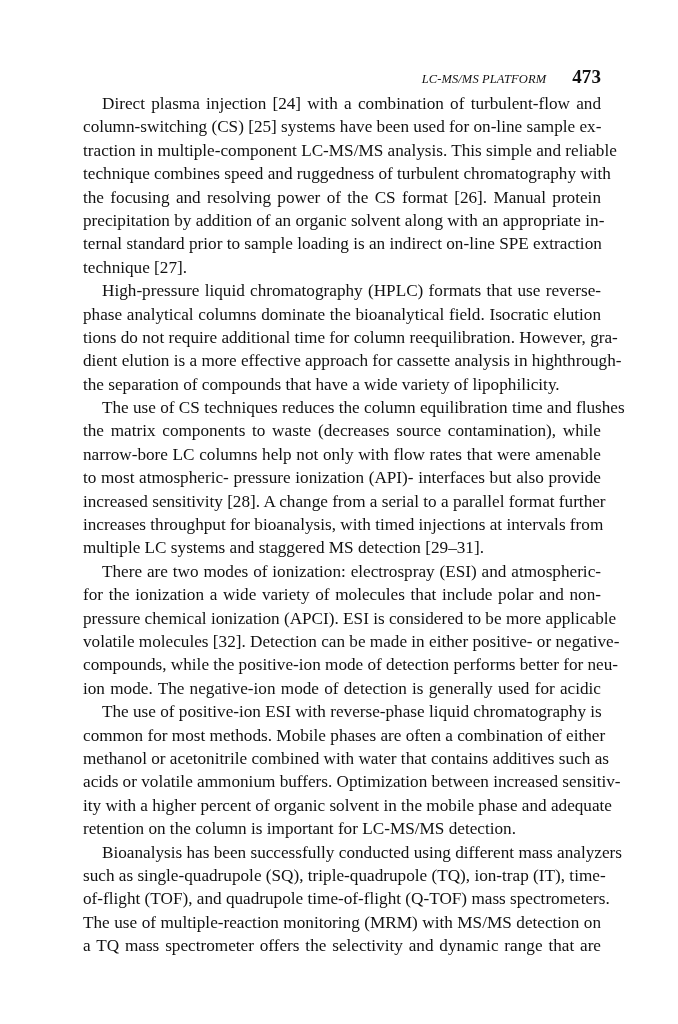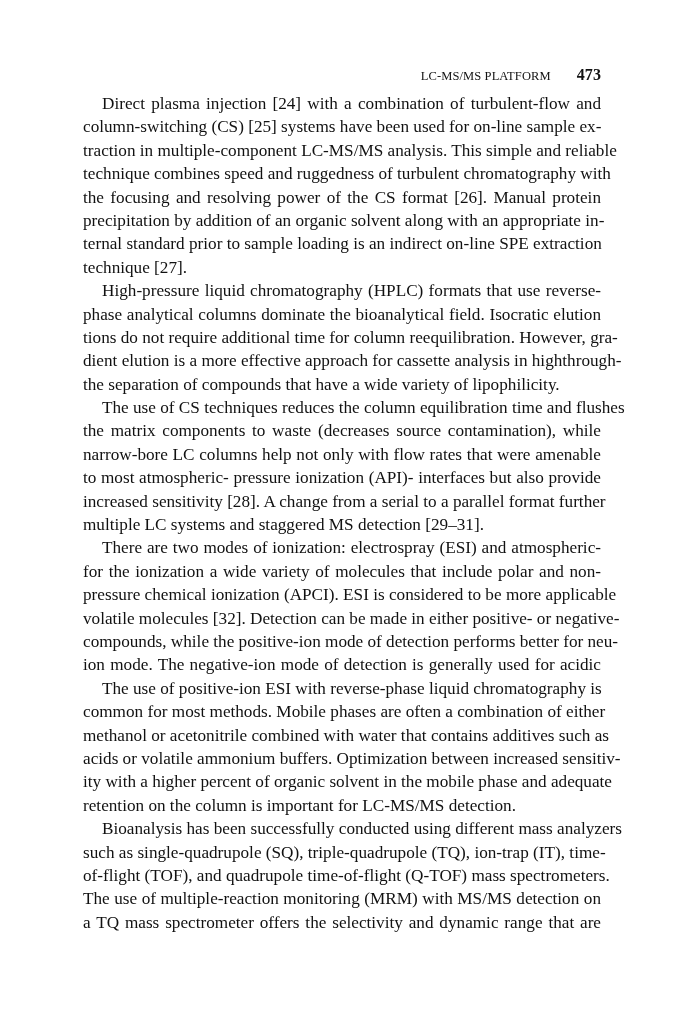--- a/index.html
+++ b/index.html
@@ -3,22 +3,22 @@
 <meta charset="utf-8">
 <style>
   html, body { margin: 0; padding: 0; background: #ffffff; }
   body { width: 678px; height: 1024px; position: relative; overflow: hidden; }
   .page { position: absolute; left: 0; top: 0; width: 678px; height: 1024px; background: #fff; }
   .running-head {
     position: absolute; top: 66px; left: 83px; width: 518px;
     text-align: right; font-family: "Liberation Serif", serif;
     font-size: 12.5px; color: #111; letter-spacing: 0.1px;
   }
-  .running-head .title { margin-right: 26px; }
-  .running-head .num { font-weight: bold; font-size: 16px; }
+  .running-head .title { margin-right: 26px; font-style: italic; }
+  .running-head .num { font-weight: bold; font-size: 19px; }
   .body-text {
     position: absolute; top: 92px; left: 83px; width: 518px;
     font-family: "Liberation Serif", serif; font-size: 17.2px;
     line-height: 23.4px; color: #111;
   }
   .line { display: block; white-space: nowrap; text-align: justify; text-align-last: justify; height: 23.4px; }
   .line.last { text-align-last: left; }
   .line.indent { padding-left: 19px; }
 </style>
 </head>
@@ -49,20 +49,21 @@
       <span class="line">dient elution is a more effective approach for cassette analysis in highthrough-</span>
       <span class="line last">the separation of compounds that have a wide variety of lipophilicity.</span>
     </div>
 
     <div>
       <span class="line indent">The use of CS techniques reduces the column equilibration time and flushes</span>
       <span class="line">the matrix components to waste (decreases source contamination), while</span>
       <span class="line">narrow-bore LC columns help not only with flow rates that were amenable</span>
       <span class="line">to most atmospheric- pressure ionization (API)- interfaces but also provide</span>
       <span class="line">increased sensitivity [28]. A change from a serial to a parallel format further</span>
+      <span class="line">increases throughput for bioanalysis, with timed injections at intervals from</span>
       <span class="line last">multiple LC systems and staggered MS detection [29–31].</span>
     </div>
 
     <div>
       <span class="line indent">There are two modes of ionization: electrospray (ESI) and atmospheric-</span>
       <span class="line">for the ionization a wide variety of molecules that include polar and non-</span>
       <span class="line">pressure chemical ionization (APCI). ESI is considered to be more applicable</span>
       <span class="line">volatile molecules [32]. Detection can be made in either positive- or negative-</span>
       <span class="line">compounds, while the positive-ion mode of detection performs better for neu-</span>
       <span class="line">ion mode. The negative-ion mode of detection is generally used for acidic</span>

